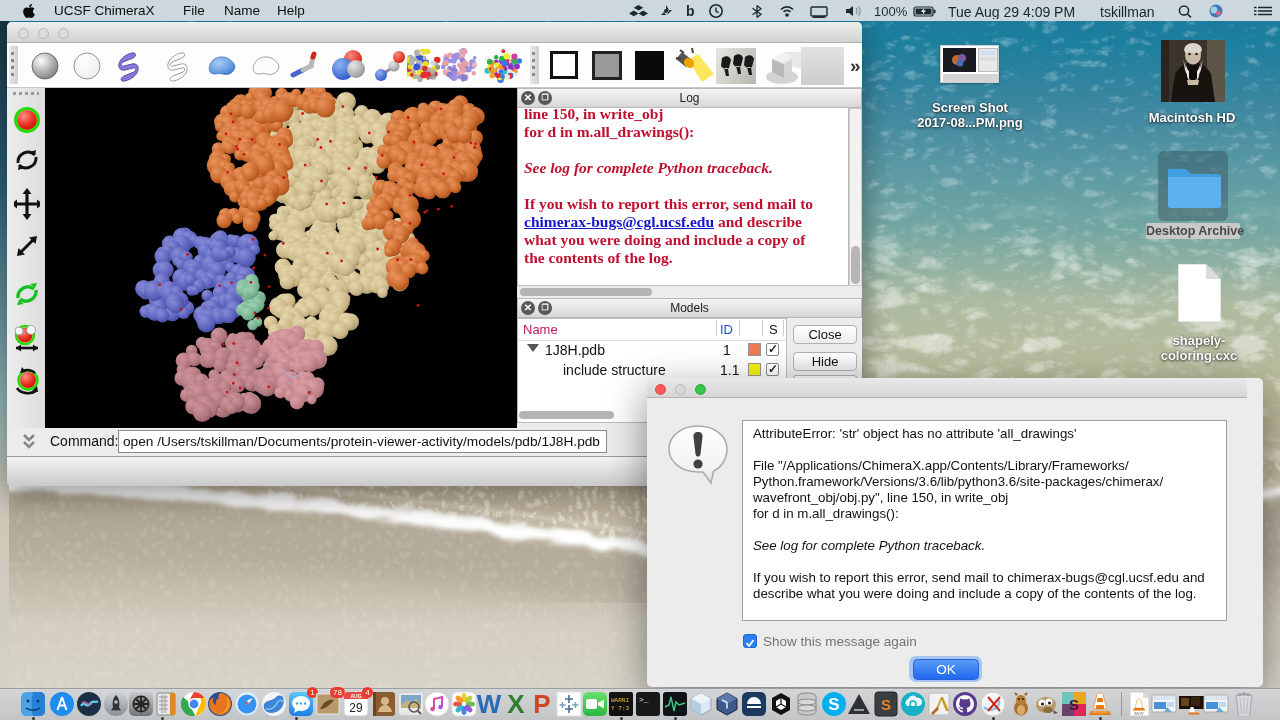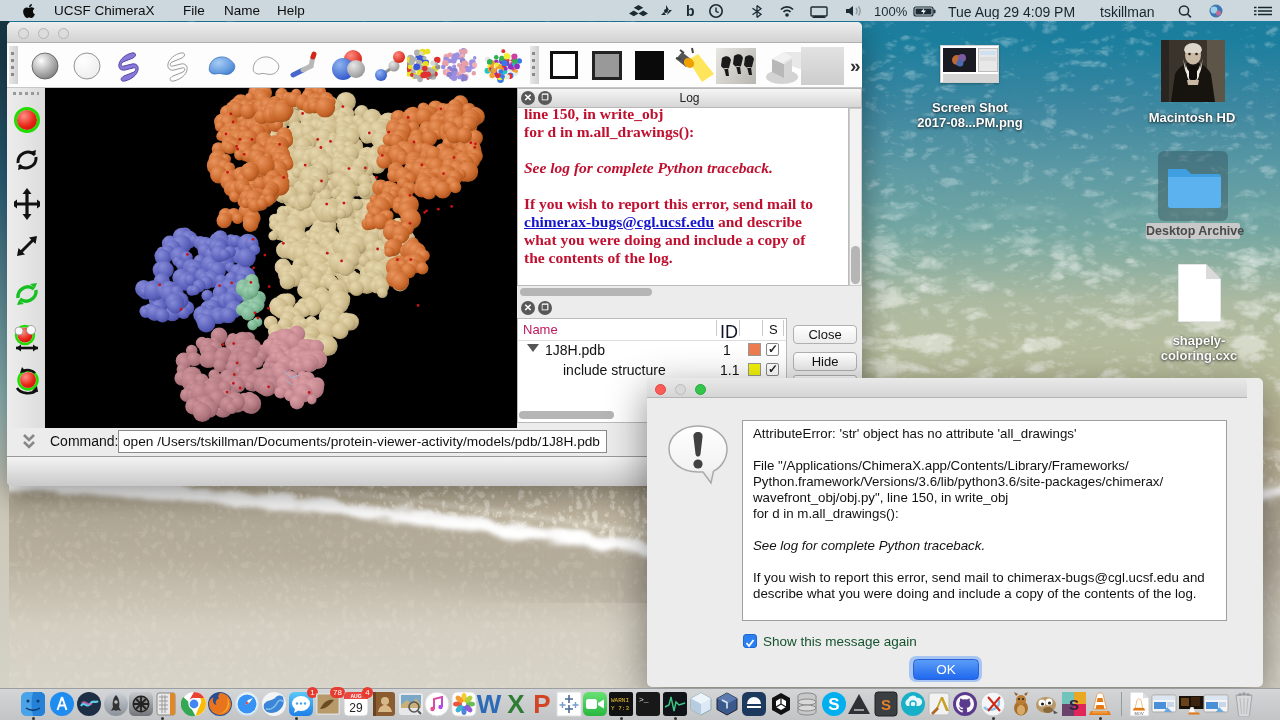--- a/index.html
+++ b/index.html
@@ -2233,26 +2233,27 @@
 <div class="pbtn" style="left:4px">✕</div>
 <div class="pbtn" style="left:21px;font-size:8px">❐</div>
 <div class="abs" style="left:0;top:20px;width:332px;height:178px;background:#fff;border:1px solid #bbb;border-top:none"></div>
 <div class="abs logtxt" style="left:7px;top:17px;width:330px;white-space:nowrap">line 150, in write_obj<br>for d in m.all_drawings():<br><br><i>See log for complete Python traceback.</i><br><br>If you wish to report this error, send mail to<br><a style="color:#1414cc" href="#">chimerax-bugs@cgl.ucsf.edu</a> and describe<br>what you were doing and include a copy of<br>the contents of the log.</div>
 <div class="abs" style="left:332px;top:20px;width:13px;height:178px;background:#f2f2f2;border:1px solid #ccc"></div>
 <div class="abs" style="left:334px;top:158px;width:9px;height:38px;background:#b5b5b5;border-radius:5px"></div>
 <div class="abs" style="left:0;top:198px;width:345px;height:12px;background:#ececec"></div>
 <div class="abs" style="left:3px;top:200px;width:132px;height:8px;background:#b5b5b5;border-radius:4px"></div>
 </div>
     <div id="modpanel">
+<div class="ptitle">Models</div>
 <div class="pbtn" style="left:4px">✕</div>
 <div class="pbtn" style="left:21px;font-size:8px">❐</div>
 <div class="abs" style="left:0;top:20px;width:270px;height:105px;background:#fff;border:1px solid #bbb"></div>
 <div class="abs" style="left:270px;top:20px;width:75px;height:110px;background:#ececec"></div>
 <div class="abs" style="font-size:13px;color:#be185d;left:6px;top:24px">Name</div>
-<div class="abs" style="font-size:18px;color:#0f172a;left:203px;top:24px">ID</div>
+<div class="abs" style="font-size:13px;color:#1d4ed8;left:203px;top:24px">ID</div>
 <div class="abs" style="font-size:13px;color:#111;left:252px;top:24px">S</div>
 <div class="abs" style="left:199px;top:22px;width:1px;height:16px;background:#ccc"></div>
 <div class="abs" style="left:222px;top:22px;width:1px;height:16px;background:#ccc"></div>
 <div class="abs" style="left:245px;top:22px;width:1px;height:16px;background:#ccc"></div>
 <div class="abs" style="left:266px;top:22px;width:1px;height:16px;background:#ccc"></div>
 <div class="abs" style="left:1px;top:42px;width:268px;height:1px;background:#ddd"></div>
 <div class="abs" style="left:10px;top:46px;width:0;height:0;border-left:6px solid transparent;border-right:6px solid transparent;border-top:8px solid #555"></div>
 <div class="abs" style="font-size:14px;color:#111;left:28px;top:44px">1J8H.pdb</div>
 <div class="abs" style="font-size:14px;color:#111;left:206px;top:44px">1</div>
 <div class="abs" style="left:231px;top:45px;width:13px;height:13px;background:#ee7b51;border:1px solid #999"></div>
@@ -2334,21 +2335,21 @@
 <path d="M31 2 C14.5 2 2 12 2 25 C2 38 14.5 48 31 48 L36 48 L44 59 L46.5 47.2 C54.5 43.2 60 34.7 60 25 C60 12 47.5 2 31 2 Z" fill="url(#wbub)" stroke="#a9a9a9" stroke-width="1.5"></path>
 <path d="M31 8c3 0 5 2 4.5 5l-2 17c-.2 1.6-1.3 2.6-2.5 2.6s-2.3-1-2.5-2.6l-2-17c-.5-3 1.5-5 4.5-5z" fill="#414141"></path>
 <circle cx="31" cy="40" r="4.6" fill="#414141"></circle>
 </svg>
 <div class="abs" style="left:95px;top:42px;width:485px;height:201px;background:#fff;border:1px solid #9e9e9e;
  font-size:13.3px;color:#111;line-height:16px;padding:5px 10px">AttributeError: 'str' object has no attribute 'all_drawings'<br><br>File "/Applications/ChimeraX.app/Contents/Library/Frameworks/<br>Python.framework/Versions/3.6/lib/python3.6/site-packages/chimerax/<br>wavefront_obj/obj.py", line 150, in write_obj<br>for d in m.all_drawings():<br><br><i>See log for complete Python traceback.</i><br><br>If you wish to report this error, send mail to chimerax-bugs@cgl.ucsf.edu and<br>describe what you were doing and include a copy of the contents of the log.</div>
 <div class="abs" style="left:96px;top:256px;width:14px;height:14px;border-radius:3px;background:#2d7ff0;border:1px solid #1b66d8">
  <svg width="12" height="12">
         <path d="M2.5 6l2.5 3 4.5-6" stroke="#fff" stroke-width="1.8" fill="none"></path>
       </svg></div>
-<div class="abs" style="left:116px;top:256px;font-size:13.5px;color:#14532d">Show this message again</div>
+<div class="abs" style="left:116px;top:256px;font-size:13.5px;color:#737373">Show this message again</div>
 <div class="abs" style="left:262px;top:278px;width:73px;height:26px;border-radius:7px;background:rgba(110,165,250,.55)"></div>
 <div class="abs" style="left:266px;top:281px;width:66px;height:21px;border-radius:4.5px;background:linear-gradient(#5a9df7,#2068ef);
  border:1px solid #2a60d8;color:#fff;font-size:13.5px;text-align:center;line-height:19px">OK</div>
 </div>
 <div id="dock"></div>
 <svg class="abs" style="left:0;top:688px;width:0;height:0">
     <defs>
       <linearGradient id="dgray" x1="0" y1="0" x2="0" y2="1">
         <stop offset="0" stop-color="#cdd2d8"></stop>
         <stop offset="1" stop-color="#8a9098"></stop>

